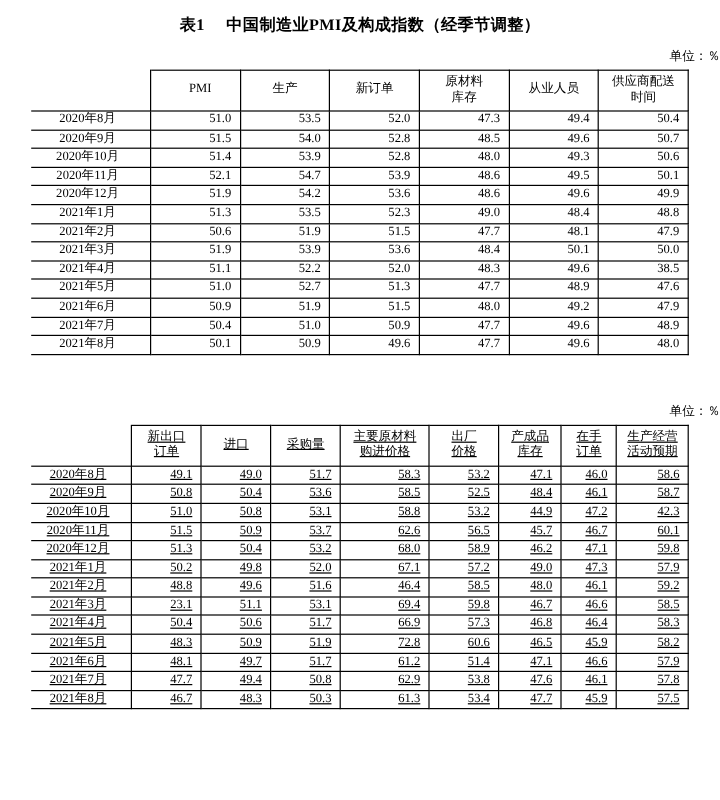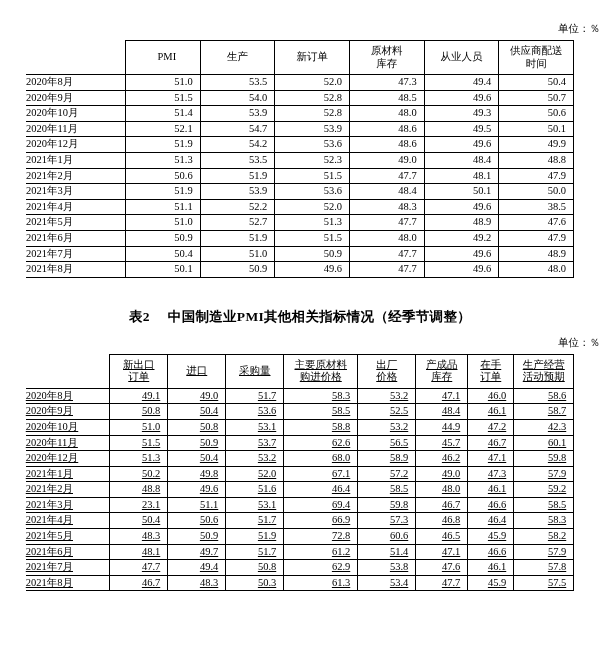--- a/index.html
+++ b/index.html
@@ -63,21 +63,21 @@
   thead th.hdr-blank {
     border-left: none;
     border-top: none;
   }
   tbody td {
     height: 14.6px;
     line-height: 14.6px;
     font-size: 10.5px;
   }
   tbody td.rowlabel {
-    text-align: left;
+    text-align: center;
     padding-right: 5px;
     border-left: none;
   }
   tbody td.num {
     text-align: right;
     padding-right: 7px;
   }
   
   table tr > *:first-child {
     border-left: none;
@@ -92,20 +92,23 @@
     text-align: center;
     padding-left: 8px;
   }
 </style>
 </head>
 <body>
 
 <div class="page">
 
   <div class="tbl-block t1-wrap">
+    <div class="caption">
+      <span class="cap-num">表1</span><span>中国制造业PMI及构成指数（经季节调整）</span>
+    </div>
     <div class="spacer-1"></div>
     <div class="unit-line">单位：％</div>
     <div style="height:4px"></div>
     <table class="t1">
       <colgroup>
         <col style="width:88px">
         <col style="width:66px">
         <col style="width:66px">
         <col style="width:66px">
         <col style="width:66px">
@@ -247,23 +250,20 @@
           <td class="num">49.6</td>
           <td class="num">48.0</td>
         </tr>
       </tbody>
     </table>
   </div>
 
   <div class="gap-mid"></div>
 
   <div class="tbl-block">
-    <div class="caption">
-      <span class="cap-num">表2</span><span>中国制造业PMI其他相关指标情况（经季节调整）</span>
-    </div>
     <div class="spacer-1"></div>
     <div class="unit-line">单位：％</div>
     <div style="height:4px"></div>
     <table class="t2">
       <colgroup>
         <col style="width:84px">
         <col style="width:58px">
         <col style="width:58px">
         <col style="width:58px">
         <col style="width:74px">

